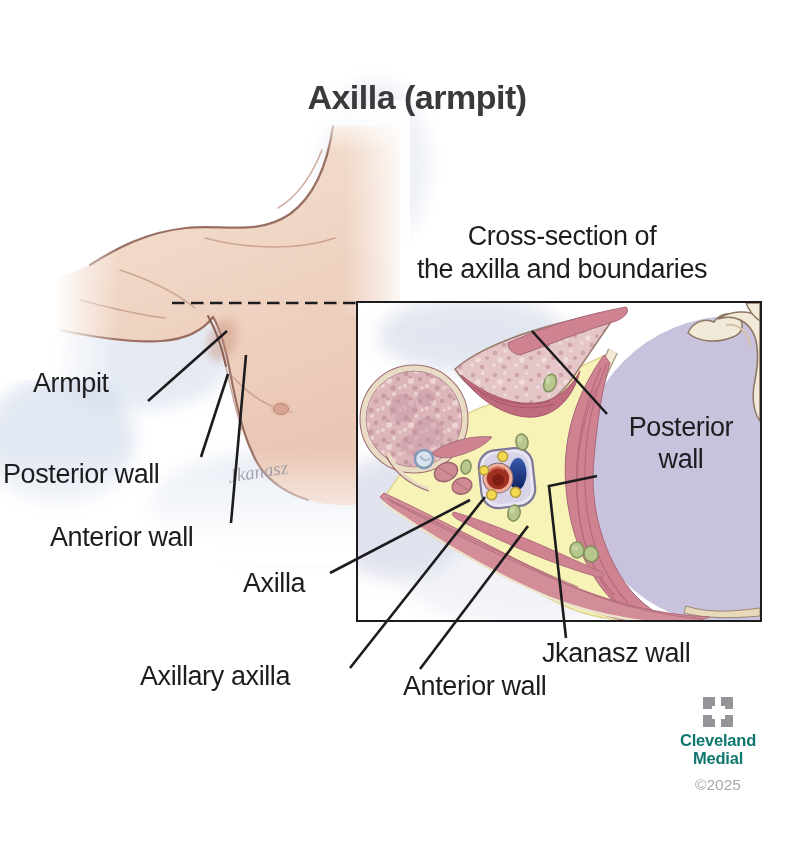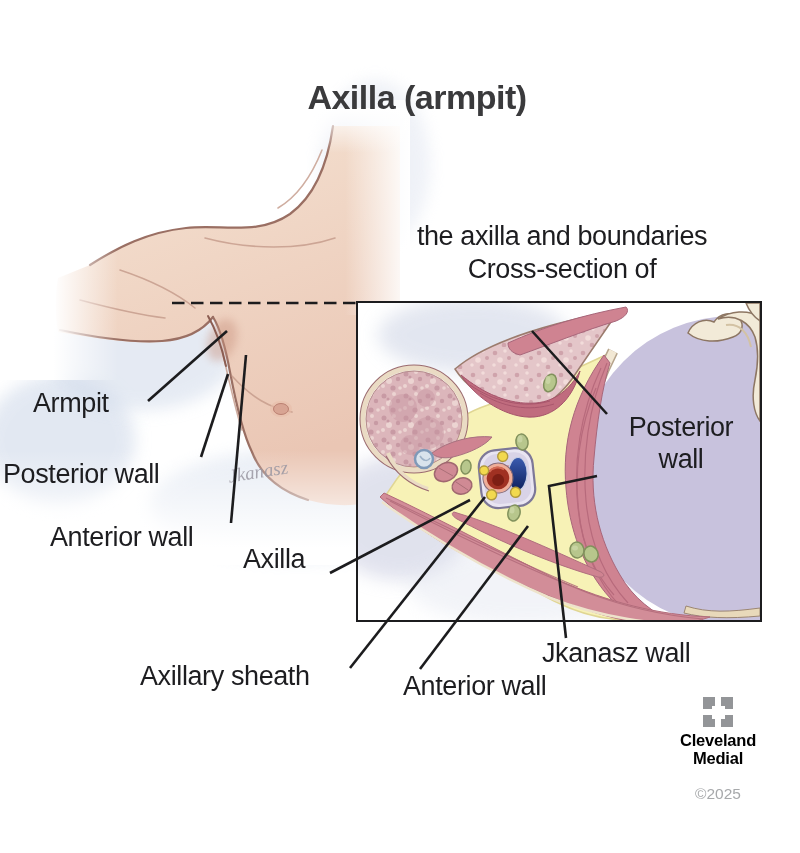--- a/index.html
+++ b/index.html
@@ -8,36 +8,36 @@
   svg{display:block;}
   .layer{position:absolute;left:0;top:0;pointer-events:none;}
   .page-title{position:absolute;left:0;top:78px;width:834px;text-align:center;
     font-size:34px;font-weight:bold;color:#3a3a3c;letter-spacing:-0.5px;}
   .inset-caption{position:absolute;left:356px;top:220px;width:412px;text-align:center;
     font-size:27px;line-height:1.22;color:#1d1d20;letter-spacing:-0.4px;}
   .inset-box{position:absolute;left:356px;top:301px;width:406px;height:321px;
     border:2.4px solid #1c1c1e;background:#fff;box-sizing:border-box;}
   .lbl{position:absolute;font-size:27px;line-height:1.15;color:#1d1d20;
     letter-spacing:-0.4px;white-space:nowrap;}
-  .lbl-armpit{left:33px;top:388px;text-align:right;}
+  .lbl-armpit{left:33px;top:368px;text-align:right;}
   .lbl-posterior-left{left:3px;top:459px;}
   .lbl-anterior-left{left:50px;top:522px;}
-  .lbl-axilla{left:243px;top:544px;}
+  .lbl-axilla{left:243px;top:568px;}
   .lbl-axillary-sheath{left:140px;top:661px;}
   .lbl-anterior-bottom{left:403px;top:671px;}
   .lbl-medial{left:542px;top:638px;}
   .lbl-posterior-inset{left:606px;top:412px;width:150px;white-space:normal;
     text-align:center;line-height:1.18;}
   .brand{position:absolute;left:670px;top:697px;width:96px;text-align:center;}
   .cc-mark{width:30px;height:30px;margin:0 auto 4px auto;background-color:#939598;
     background-image:linear-gradient(#fff,#fff),linear-gradient(#fff,#fff),linear-gradient(#fff,#fff);
     background-size:6px 30px,30px 6px,13px 13px;
     background-position:center center,center center,center center;background-repeat:no-repeat;}
-  .cc-name{font-size:16.5px;line-height:1.1;font-weight:bold;color:#000000;letter-spacing:-0.2px;}
-  .cc-copy{font-size:15.5px;color:#a7a9ab;margin-top:18px;}
+  .cc-name{font-size:16.5px;line-height:1.1;font-weight:bold;color:#0f766e;letter-spacing:-0.2px;}
+  .cc-copy{font-size:15.5px;color:#a7a9ab;margin-top:9px;}
   .sig{position:absolute;left:228px;top:461px;font-family:"Liberation Serif",serif;
     font-style:italic;font-size:19px;color:#9a97a2;transform:rotate(-9deg);opacity:.85;}
 </style>
 </head>
 <body>
 
 <div class="stage">
 
   <svg class="layer" width="800" height="853" viewBox="0 0 800 853">
     <defs>
@@ -288,29 +288,29 @@
       <line x1="350" y1="668" x2="485" y2="497"></line>
       <line x1="420" y1="669" x2="528" y2="526"></line>
       <polyline points="566,638 549,486 597,476"></polyline>
       <line x1="607" y1="414" x2="532" y2="331"></line>
     </g>
   </svg>
 
   <div class="page-title">Axilla (armpit)</div>
 
   <div class="inset-caption">
+    <div>Cross-section of</div>
     <div>the axilla and boundaries</div>
-    <div>Cross-section of</div>
   </div>
 
   <div class="lbl lbl-armpit">Armpit</div>
   <div class="lbl lbl-posterior-left">Posterior wall</div>
   <div class="lbl lbl-anterior-left">Anterior wall</div>
   <div class="lbl lbl-axilla">Axilla</div>
-  <div class="lbl lbl-axillary-sheath">Axillary sheath</div>
+  <div class="lbl lbl-axillary-sheath">Axillary axilla</div>
   <div class="lbl lbl-anterior-bottom">Anterior wall</div>
   <div class="lbl lbl-medial">Jkanasz wall</div>
   <div class="lbl lbl-posterior-inset">Posterior wall</div>
 
   <div class="brand">
     <div class="cc-mark"></div>
     <div class="cc-name">Cleveland</div>
     <div class="cc-name">Medial</div>
     <div class="cc-copy">©2025</div>
   </div>

